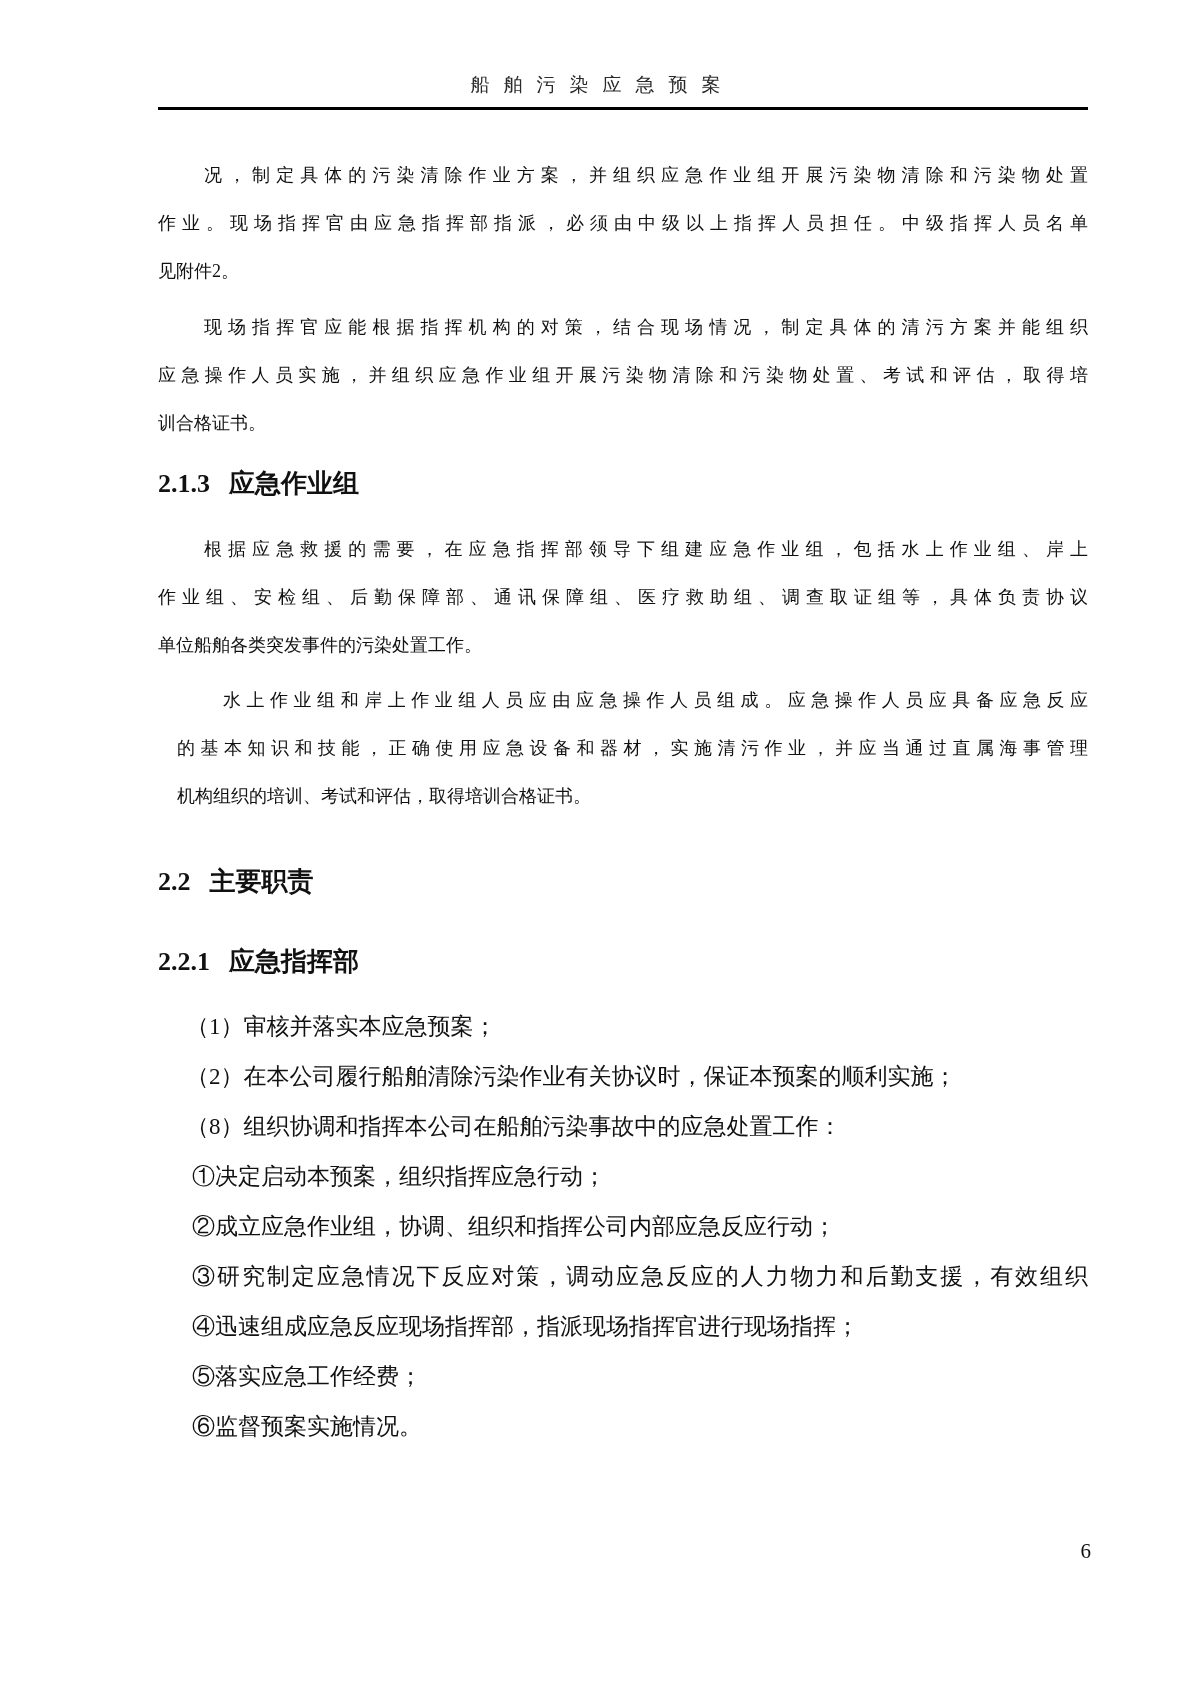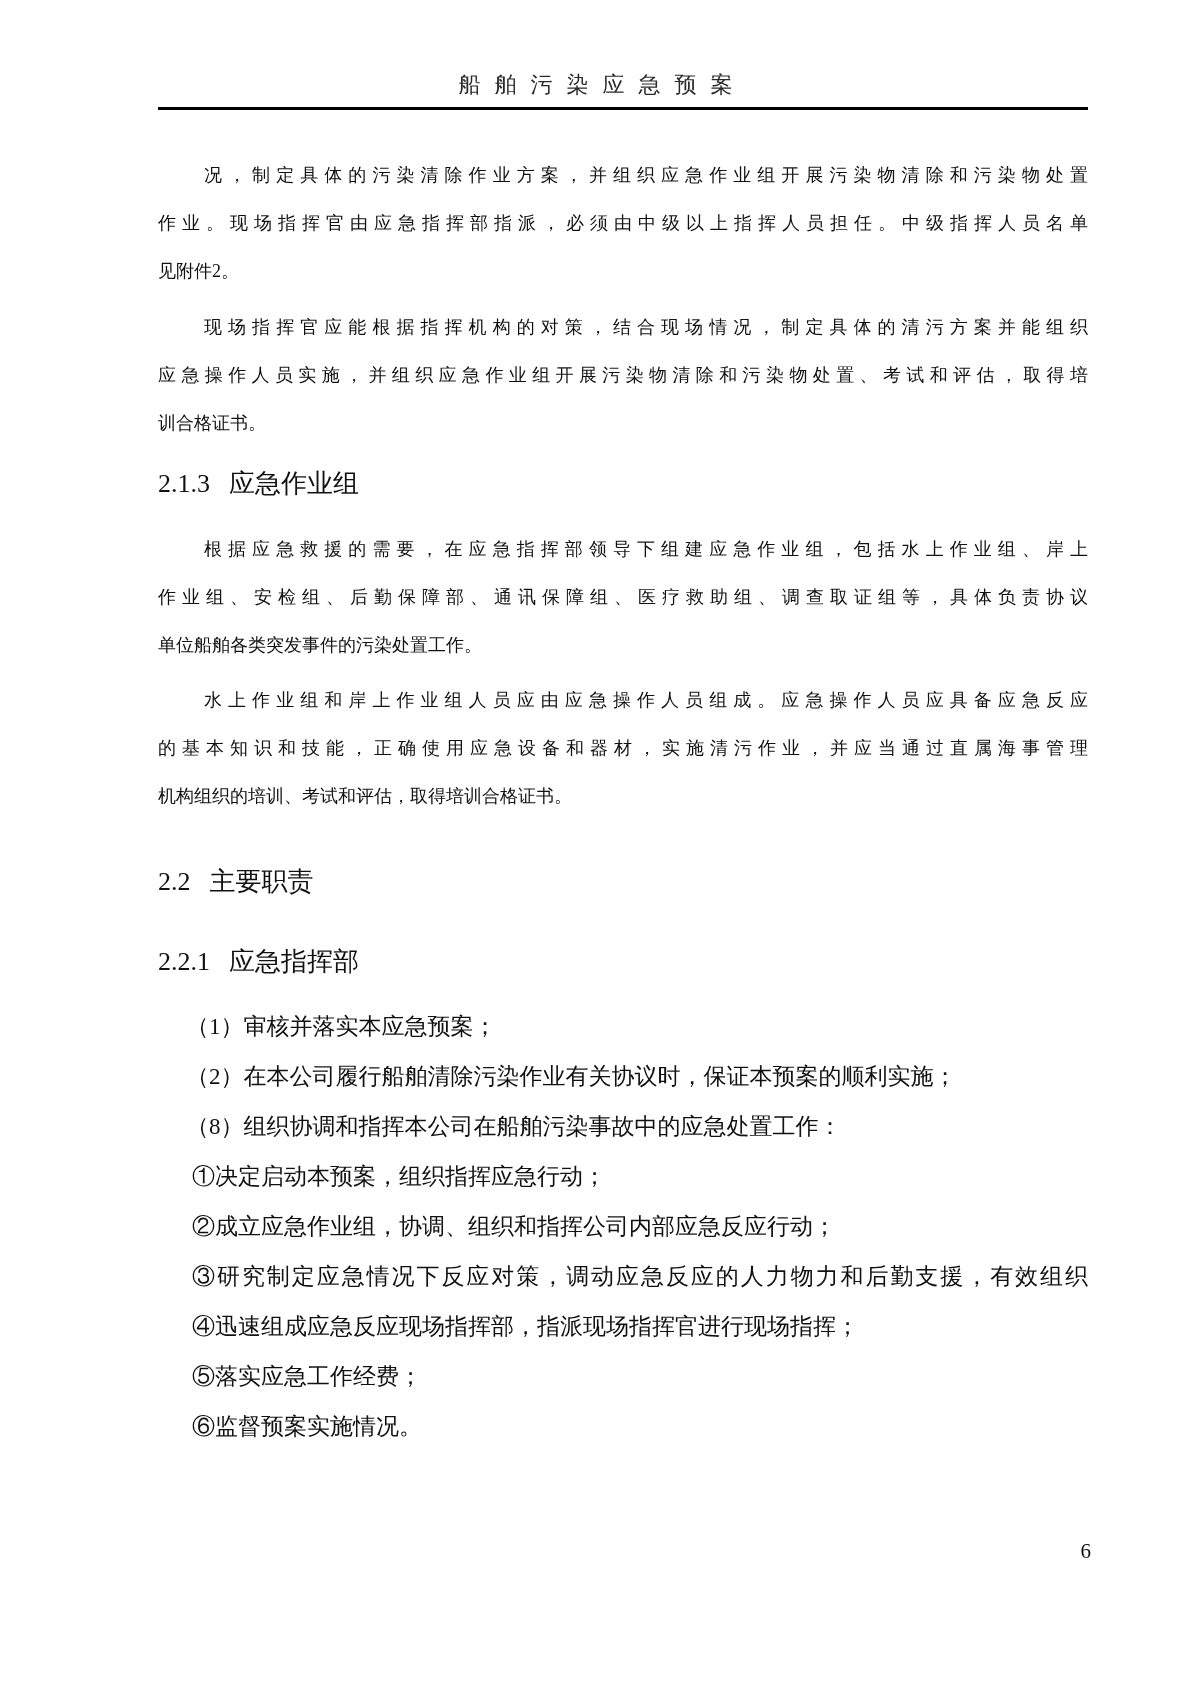--- a/index.html
+++ b/index.html
@@ -10,21 +10,21 @@
     background: #ffffff;
     font-family: "Liberation Serif", "DejaVu Serif", serif;
     color: #111111;
     overflow: hidden;
   }
   
   .header-title {
     position: absolute;
     top: 74px; left: 0; right: 0;
     text-align: center;
-    font-size: 22px;
+    font-size: 19px;
     letter-spacing: 14px;
     text-indent: 14px;
     color: #2a2a2a;
     line-height: 22px;
   }
   .header-rule {
     position: absolute;
     top: 107px; left: 158px; right: 103px;
     height: 3px;
     background: #000000;
@@ -46,26 +46,26 @@
   .jl {
     white-space: normal;
     text-align: justify;
     text-align-last: justify;
     text-justify: inter-character;
     overflow: hidden;
   }
   .ind { padding-left: 46px; }      
   .p2  { margin-top: 8px; }
   .p3  { margin-top: 17px; }
-  .p4  { margin-top: 7px; }
+  .p4  { margin-top: 7px; margin-left: 19px; }
   .heading {
     height: 48px;
     line-height: 48px;
     font-size: 26px;
-    font-weight: 400;
+    font-weight: 700;
     white-space: nowrap;
   }
   .h213 { margin-top: 13px; }
   .h22  { margin-top: 38px; }
   .h221 { margin-top: 32px; }
   .heading .num { display: inline-block; margin-right: 19px; }
   .list { margin-top: 16px; }
   .li {
     height: 50px;
     line-height: 50px;

